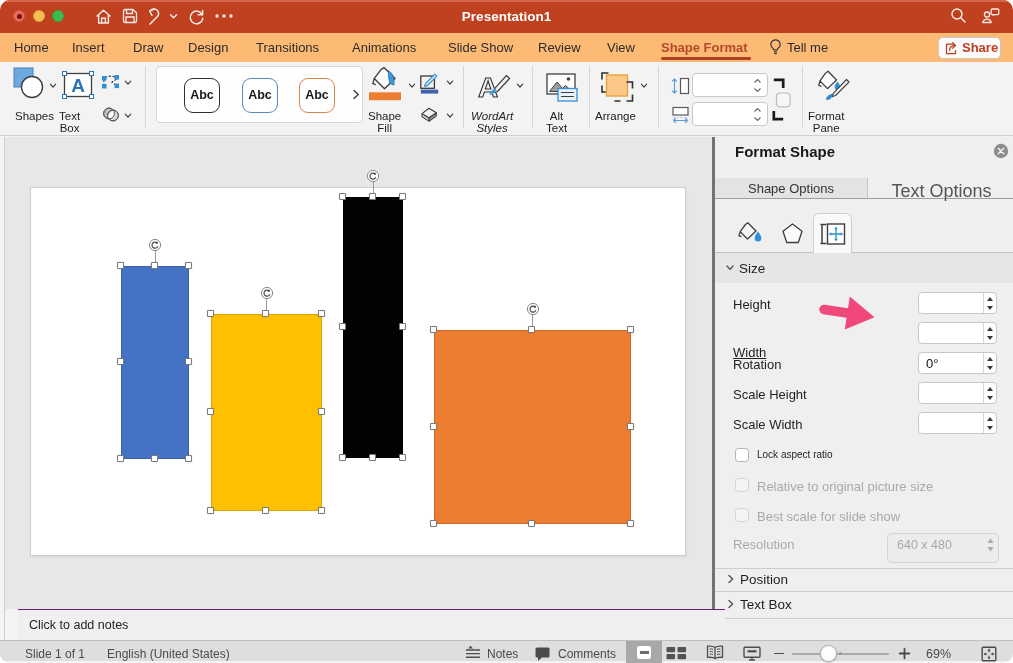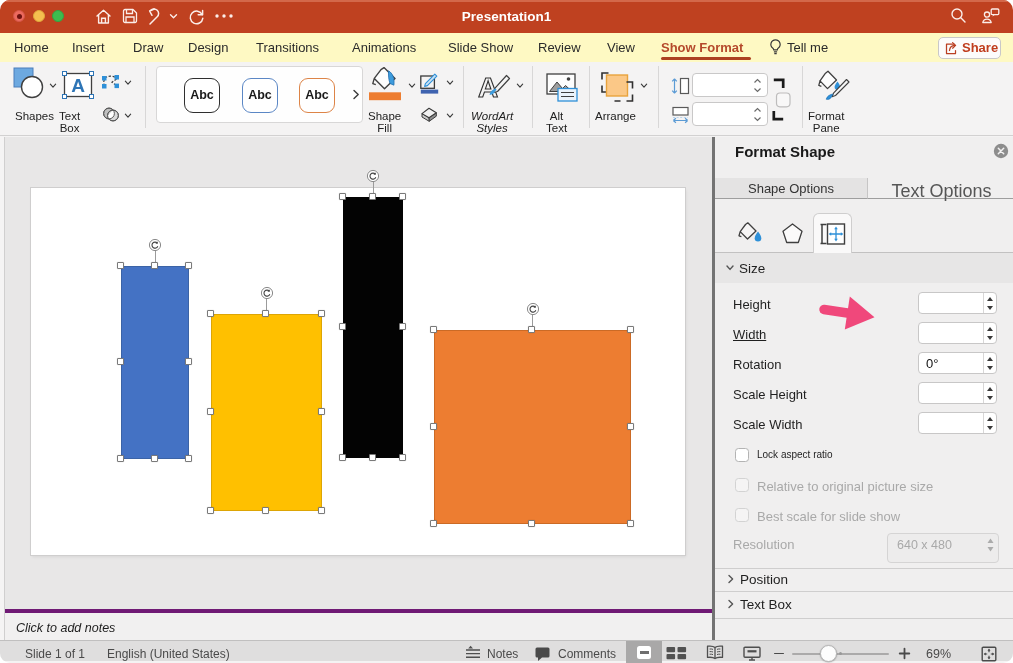--- a/index.html
+++ b/index.html
@@ -5,21 +5,21 @@
   * { margin:0; padding:0; box-sizing:border-box; }
   html,body { width:1013px; height:663px; background:#fff; font-family:"Liberation Sans", sans-serif; }
   .window { position:absolute; left:0; top:0; width:1013px; height:663px; border-radius:10px; overflow:hidden; background:#F4F3F3; }
   .abs { position:absolute; }
 
   
   .titlebar { position:absolute; left:0; top:0; width:1013px; height:33px; background:#BF4120; }
   .light { position:absolute; top:10px; width:12px; height:12px; border-radius:50%; }
 
   
-  .tabrow { position:absolute; left:0; top:33px; width:1013px; height:29px; background:#fef9c3; }
+  .tabrow { position:absolute; left:0; top:33px; width:1013px; height:29px; background:#fdba74; }
   .tab { position:absolute; top:7px; font-size:13px; color:#2B2B2B; white-space:nowrap; }
   .tab.sel { color:#B5492B; font-weight:bold; }
 
   
   .ribbon { position:absolute; left:0; top:62px; width:1013px; height:74px; background:#F4F3F3; border-bottom:1px solid #D2D1D1; }
   .rsep { position:absolute; top:4px; width:1px; height:62px; background:#D8D7D7; }
   .rlabel { position:absolute; font-size:11.5px; color:#222; text-align:center; line-height:12px; white-space:nowrap; }
   .chev { position:absolute; width:8px; height:8px; }
 
   
@@ -37,21 +37,21 @@
   .pfield { position:absolute; left:203px; width:79px; height:22px; background:#fff; border:1px solid #C8C7C7; border-radius:4px; }
   .greyed { color:#A9A9A9 !important; }
   .cbx { position:absolute; left:20px; width:14px; height:14px; background:#fff; border:1px solid #B3B3B3; border-radius:3.5px; }
   .cbx.dim { border-color:#D3D3D3; background:#F5F4F4; }
   .spin { position:absolute; right:0; top:0; width:13px; height:20px; border-left:1px solid #D8D7D7; }
   .spin::before { content:""; position:absolute; left:3.2px; top:3.5px; border-left:3.2px solid transparent; border-right:3.2px solid transparent; border-bottom:4.2px solid #383838; }
   .spin::after { content:""; position:absolute; left:3.2px; bottom:3.5px; border-left:3.2px solid transparent; border-right:3.2px solid transparent; border-top:4.2px solid #383838; }
   .sect { position:absolute; left:0; width:301px; font-size:13px; color:#1F1F1F; }
 
   
-  .notes { position:absolute; left:5px; top:609px; width:707px; height:31px; background:#F1F0F0; border-top:4px solid #701a75;font-style:italic; }
+  .notes { position:absolute; left:18px; top:609px; width:707px; height:31px; background:#F1F0F0; border-top:1px solid #701a75; }
   .statusbar { position:absolute; left:0; top:640px; width:1013px; height:21px; background:#DFDEDE; border-top:1px solid #C0BFBF; font-size:12px; color:#4A4A4A; }
 </style>
 </head>
 <body>
 <div class="window">
 
   <div class="titlebar" id="titlebar">
     <div style="position:absolute; left:0; top:0; width:1013px; height:2px; background:#D3684A; border-radius:10px 10px 0 0;"></div>
     <div class="light" style="left:13px; background:#EC6A5E; border:0.5px solid #D35548;"></div>
     <div class="light" style="left:32.5px; background:#F5BF4F; border:0.5px solid #DFA73C;"></div>
@@ -106,21 +106,21 @@
   <div class="tabrow" id="tabrow">
     <span class="tab" style="left:14px;">Home</span>
     <span class="tab" style="left:72px;">Insert</span>
     <span class="tab" style="left:133px;">Draw</span>
     <span class="tab" style="left:188px;">Design</span>
     <span class="tab" style="left:256px;">Transitions</span>
     <span class="tab" style="left:352px;">Animations</span>
     <span class="tab" style="left:448px;">Slide Show</span>
     <span class="tab" style="left:538px;">Review</span>
     <span class="tab" style="left:607px;">View</span>
-    <span class="tab sel" style="left:661px;">Show Format</span>
+    <span class="tab sel" style="left:661px;">Shape Format</span>
     <div style="position:absolute; left:661px; top:24px; width:90px; height:2.6px; background:#AC4121; border-radius:2px;"></div>
 
     <svg class="abs" style="left:768px; top:5px;" width="15" height="18" viewBox="0 0 15 18" fill="none" stroke="#3A3A3A" stroke-width="1.2">
       <path d="M7.5 1.8 a4.6 4.6 0 0 1 2.6 8.4 c-.6.5-.8 1-.8 1.6 H5.7 c0-.6-.2-1.1-.8-1.6 A4.6 4.6 0 0 1 7.5 1.8 Z"></path>
       <path d="M5.9 13.8 H9.1 M6.3 15.6 H8.7"></path>
     </svg>
     <span class="tab" style="left:787px;">Tell me</span>
 
     <div style="position:absolute; left:938px; top:4px; width:63px; height:22px; background:#FCFBFB; border:1px solid #C9C8C8; border-radius:5px;"></div>
     <svg class="abs" style="left:944px; top:8px;" width="15" height="14" viewBox="0 0 15 14" fill="none" stroke="#BA3F22" stroke-width="1.25">
@@ -404,21 +404,21 @@
       </g>
     </svg>
 
     <div class="abs" style="left:0; top:116px; width:301px; height:30px; background:#E7E6E6;"></div>
     <svg class="abs" style="left:10px; top:127px;" width="10" height="8" viewBox="0 0 10 8" fill="none" stroke="#555" stroke-width="1.4">
         <path d="M2 2 L5 5.4 L8 2" stroke-linecap="round" stroke-linejoin="round"></path>
       </svg>
     <div class="abs" style="left:24px; top:124px; font-size:13.5px; color:#1F1F1F;">Size</div>
 
     <div class="prow-label" style="top:160px;">Height</div>
-    <div class="prow-label" style="top:190px;text-decoration:underline;">Width</div>
+    <div class="prow-label" style="top:208px;text-decoration:underline;">Width</div>
     <div class="prow-label" style="top:220px;">Rotation</div>
     <div class="prow-label" style="top:250px;">Scale Height</div>
     <div class="prow-label" style="top:280px;">Scale Width</div>
     <div class="pfield" style="top:155px;">
         <div class="spin"></div>
       </div>
     <div class="pfield" style="top:185px;">
         <div class="spin"></div>
       </div>
     <div class="pfield" style="top:215px;">

